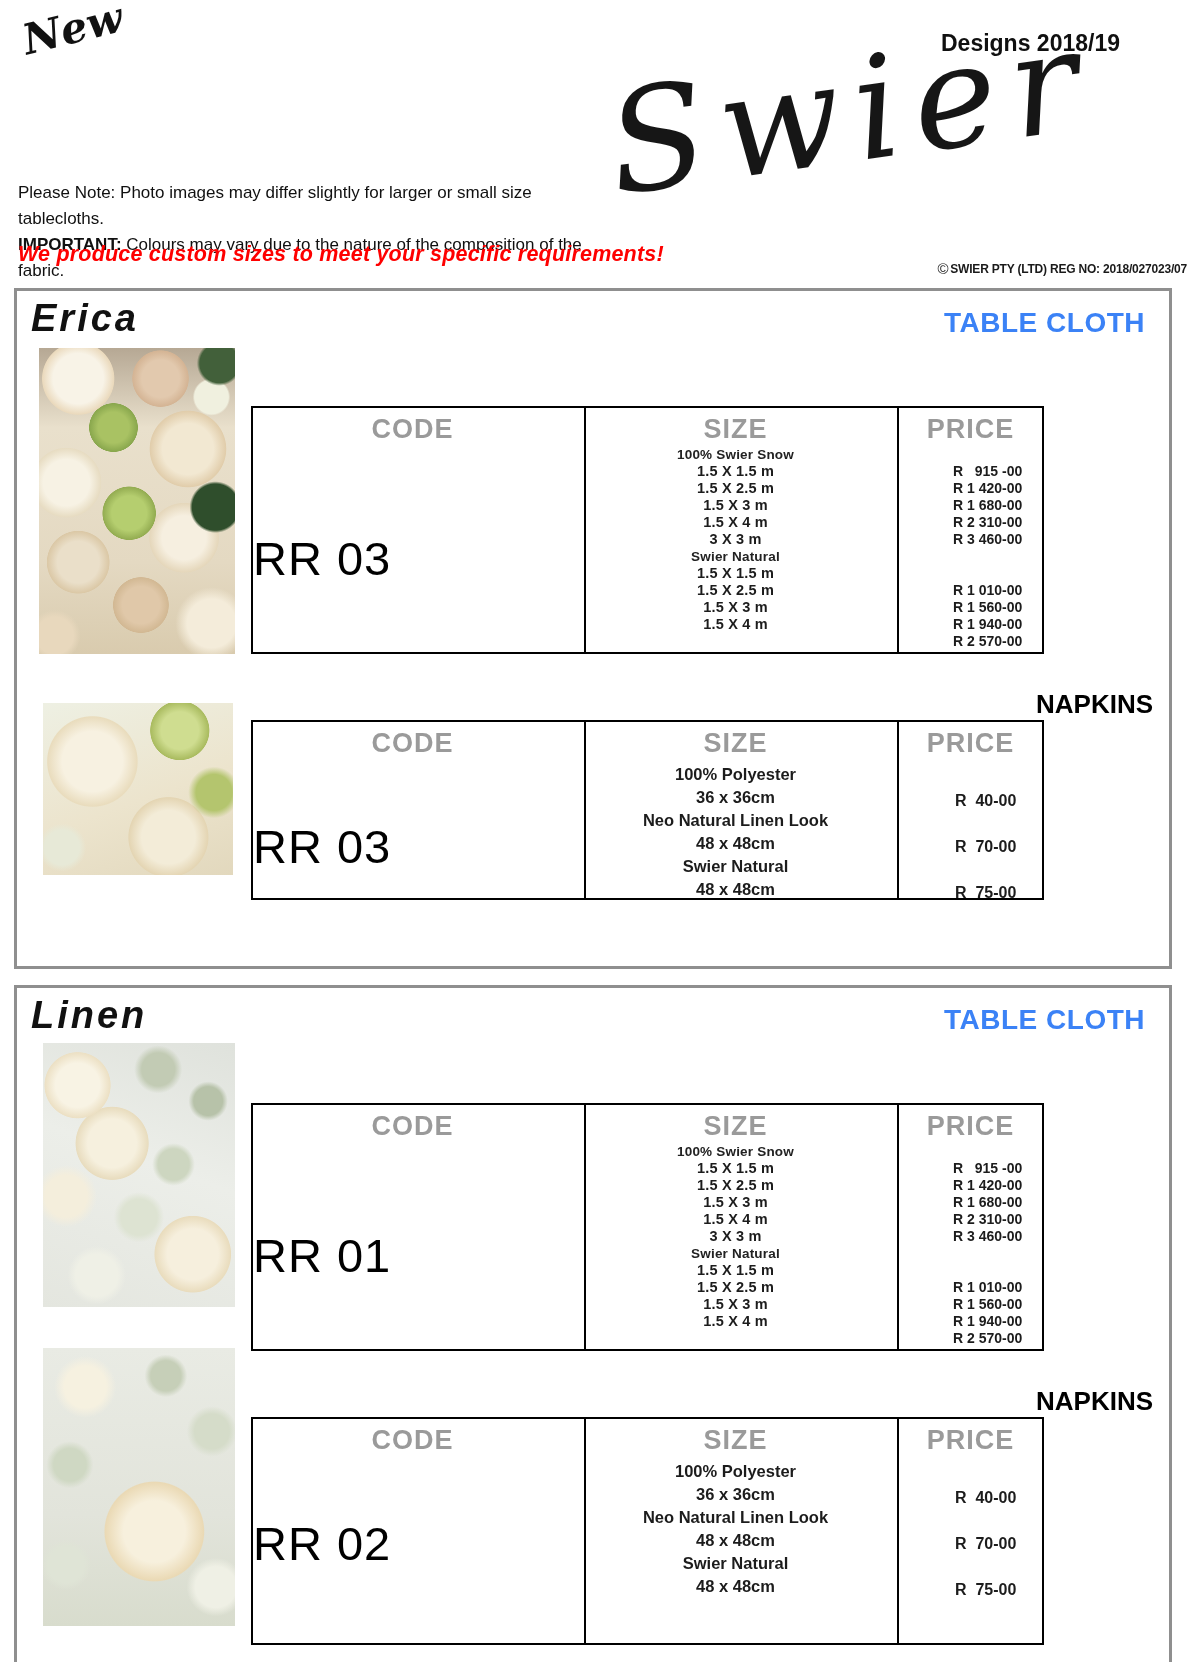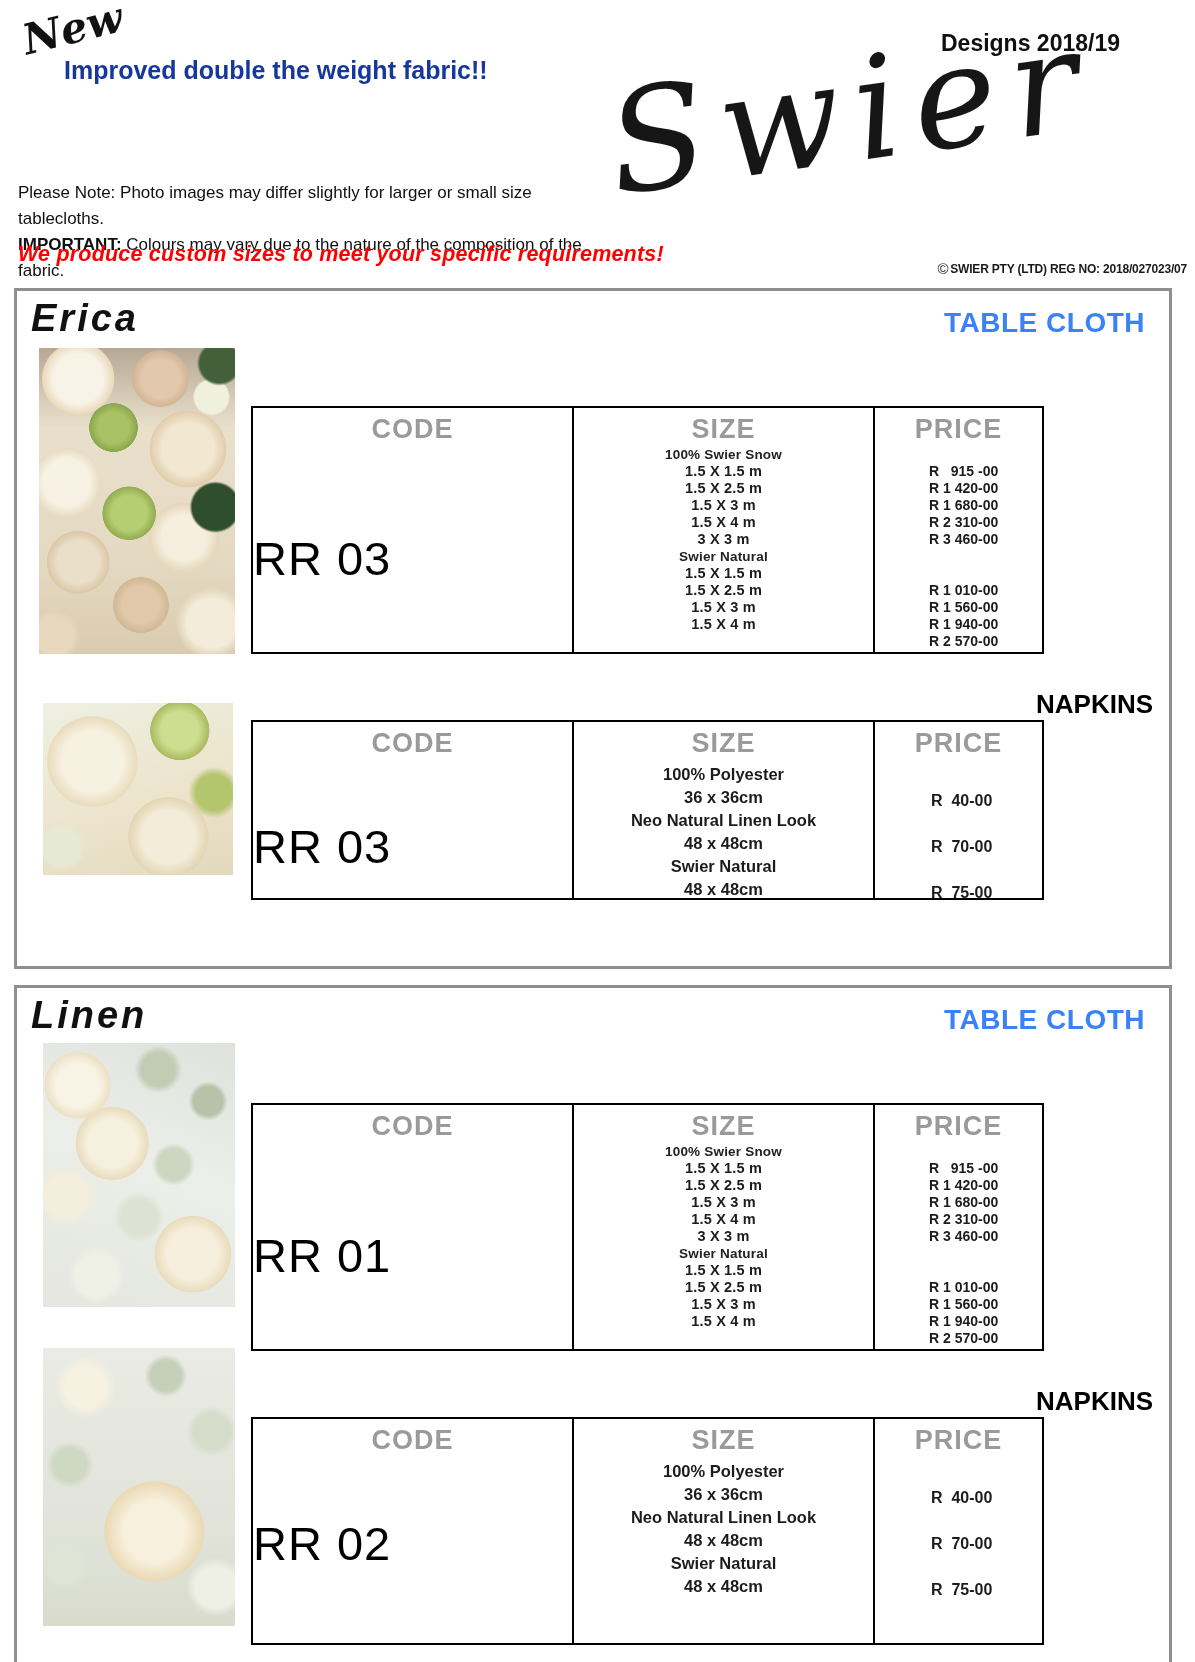--- a/index.html
+++ b/index.html
@@ -81,21 +81,21 @@
       radial-gradient(circle 26px at 64% 10%, #c6cfb8 0 58%, rgba(0,0,0,0) 82%),
       radial-gradient(circle 30px at 88% 30%, #d5dcc9 0 58%, rgba(0,0,0,0) 84%),
       radial-gradient(circle 28px at 14% 42%, #cfd8c3 0 58%, rgba(0,0,0,0) 84%),
       radial-gradient(circle 56px at 58% 66%, #f7f0dd 0 55%, #ead9b4 88%, rgba(0,0,0,0) 90%),
       radial-gradient(circle 30px at 12% 78%, #dfe4d6 0 60%, rgba(0,0,0,0) 84%),
       radial-gradient(circle 34px at 90% 86%, #eff0e5 0 60%, rgba(0,0,0,0) 86%),
       linear-gradient(180deg, #e9ebe4, #e2e4db 60%, #d8dccd);}
 
   
   .ptable{position:absolute;left:234px;width:793px;display:flex;border:2px solid #000;
-          box-sizing:border-box;background:#fff;}
+          box-sizing:border-box;background:#fff;gap:12px;}
   .tc-table{top:115px;height:248px;}
   .np-table{top:429px;}
   .panel-0 .np-table{height:180px;}
   .panel-1 .np-table{height:228px;}
   .col{box-sizing:border-box;}
   .col-code{width:319px;}
   .col-size{width:301px;border-left:2px solid #000;}
   .col-price{flex:1;border-left:2px solid #000;}
   .col-header{margin-top:6px;text-align:center;font-size:27px;font-weight:700;
               letter-spacing:1px;color:#9a9a9a;}
@@ -116,21 +116,20 @@
   .np-price-lines div{font-size:16px;line-height:23px;white-space:pre;color:#1c1c1c;}
   .np-price-lines div:first-child{margin-top:30px;}
   .np-price-lines div + div{margin-top:23px;}
 </style>
 </head>
 <body>
 
 <div class="page">
 
   <div class="new-script">New</div>
-  <div class="tagline">Improved double the weight fabric!!</div>
   <div class="brand-logo">Swier</div>
   <div class="designs">Designs 2018/19</div>
 
   <div class="important-block">
     <div>Please Note: Photo images may differ slightly for larger  or small size tablecloths.</div>
     <div><b>IMPORTANT:</b><span> Colours may vary due to the nature of the composition of the fabric.</span></div>
   </div>
 
   <div class="custom-note">We produce custom sizes to meet your specific requirements!</div>
 

